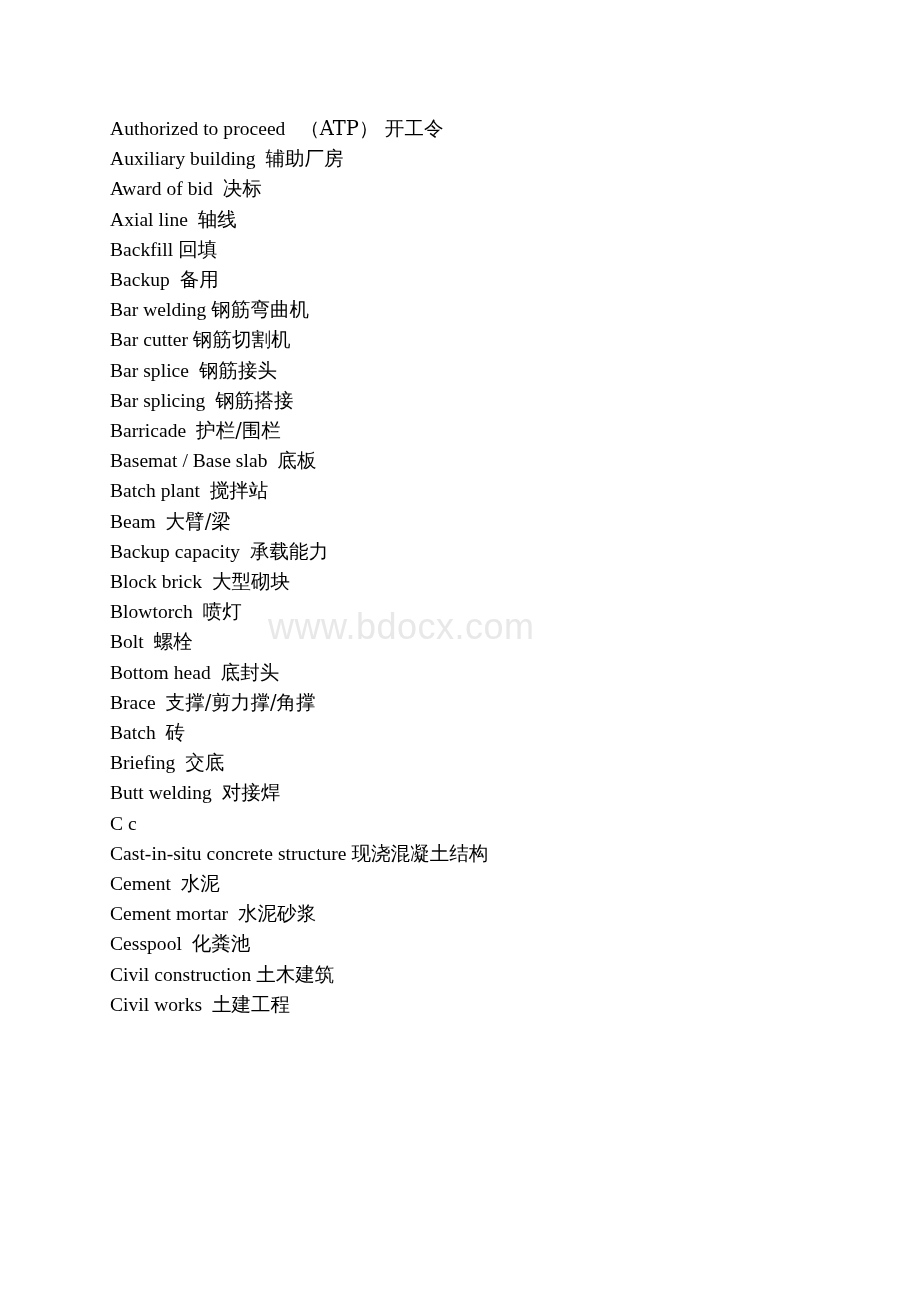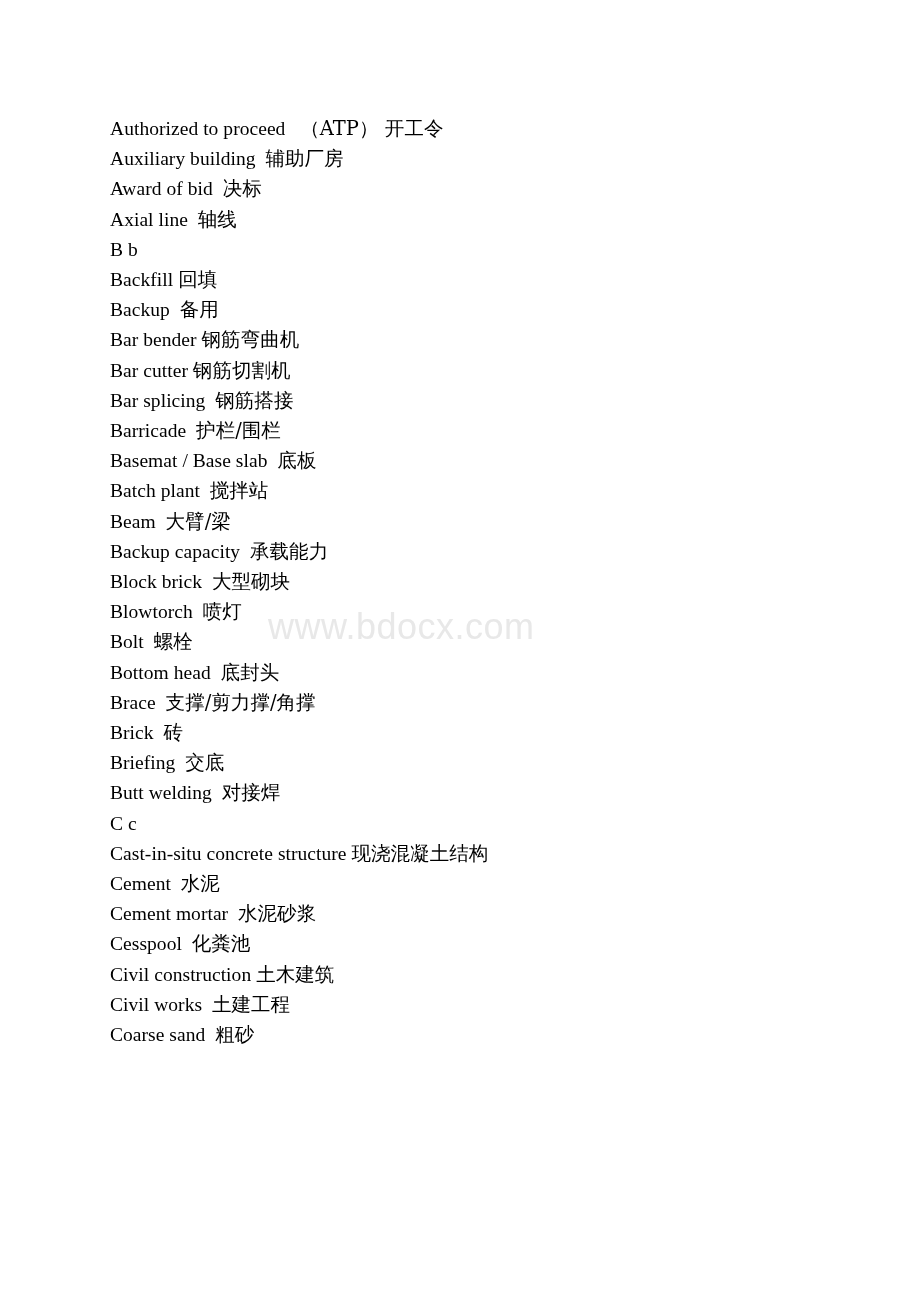--- a/index.html
+++ b/index.html
@@ -73,42 +73,41 @@
 
 <div class="page">
 
   <div class="watermark">www.bdocx.com</div>
 
   <div class="glossary">
       <div class="entry"><span class="term">Authorized to proceed</span><span>&nbsp;&nbsp; </span><span class="gloss">（ATP） 开工令</span></div>
       <div class="entry"><span class="term">Auxiliary building</span><span>&nbsp; </span><span class="gloss">辅助厂房</span></div>
       <div class="entry"><span class="term">Award of bid</span><span>&nbsp; </span><span class="gloss">决标</span></div>
       <div class="entry"><span class="term">Axial line</span><span>&nbsp; </span><span class="gloss">轴线</span></div>
-      <div class="entry section"><span class="term">B b</span></div>
       <div class="entry"><span class="term">Backfill</span><span> </span><span class="gloss">回填</span></div>
       <div class="entry"><span class="term">Backup</span><span>&nbsp; </span><span class="gloss">备用</span></div>
-      <div class="entry"><span class="term">Bar bender</span><span> </span><span class="gloss">钢筋弯曲机</span></div>
+      <div class="entry"><span class="term">Bar welding</span><span> </span><span class="gloss">钢筋弯曲机</span></div>
       <div class="entry"><span class="term">Bar cutter</span><span> </span><span class="gloss">钢筋切割机</span></div>
+      <div class="entry"><span class="term">Bar splice</span><span>&nbsp; </span><span class="gloss">钢筋接头</span></div>
       <div class="entry"><span class="term">Bar splicing</span><span>&nbsp; </span><span class="gloss">钢筋搭接</span></div>
       <div class="entry"><span class="term">Barricade</span><span>&nbsp; </span><span class="gloss">护栏/围栏</span></div>
       <div class="entry"><span class="term">Basemat / Base slab</span><span>&nbsp; </span><span class="gloss">底板</span></div>
       <div class="entry"><span class="term">Batch plant</span><span>&nbsp; </span><span class="gloss">搅拌站</span></div>
       <div class="entry"><span class="term">Beam</span><span>&nbsp; </span><span class="gloss">大臂/梁</span></div>
       <div class="entry"><span class="term">Backup capacity</span><span>&nbsp; </span><span class="gloss">承载能力</span></div>
       <div class="entry"><span class="term">Block brick</span><span>&nbsp; </span><span class="gloss">大型砌块</span></div>
       <div class="entry"><span class="term">Blowtorch</span><span>&nbsp; </span><span class="gloss">喷灯</span></div>
       <div class="entry"><span class="term">Bolt</span><span>&nbsp; </span><span class="gloss">螺栓</span></div>
       <div class="entry"><span class="term">Bottom head</span><span>&nbsp; </span><span class="gloss">底封头</span></div>
       <div class="entry"><span class="term">Brace</span><span>&nbsp; </span><span class="gloss">支撑/剪力撑/角撑</span></div>
-      <div class="entry"><span class="term">Brick</span><span>&nbsp; </span><span class="gloss">砖</span></div>
+      <div class="entry"><span class="term">Batch</span><span>&nbsp; </span><span class="gloss">砖</span></div>
       <div class="entry"><span class="term">Briefing</span><span>&nbsp; </span><span class="gloss">交底</span></div>
       <div class="entry"><span class="term">Butt welding</span><span>&nbsp; </span><span class="gloss">对接焊</span></div>
       <div class="entry section"><span class="term">C c</span></div>
       <div class="entry"><span class="term">Cast-in-situ concrete structure</span><span> </span><span class="gloss">现浇混凝土结构</span></div>
       <div class="entry"><span class="term">Cement</span><span>&nbsp; </span><span class="gloss">水泥</span></div>
       <div class="entry"><span class="term">Cement mortar</span><span>&nbsp; </span><span class="gloss">水泥砂浆</span></div>
       <div class="entry"><span class="term">Cesspool</span><span>&nbsp; </span><span class="gloss">化粪池</span></div>
       <div class="entry"><span class="term">Civil construction</span><span> </span><span class="gloss">土木建筑</span></div>
       <div class="entry"><span class="term">Civil works</span><span>&nbsp; </span><span class="gloss">土建工程</span></div>
-      <div class="entry"><span class="term">Coarse sand</span><span>&nbsp; </span><span class="gloss">粗砂</span></div>
     </div>
 
 </div>
 
 </body></html>

